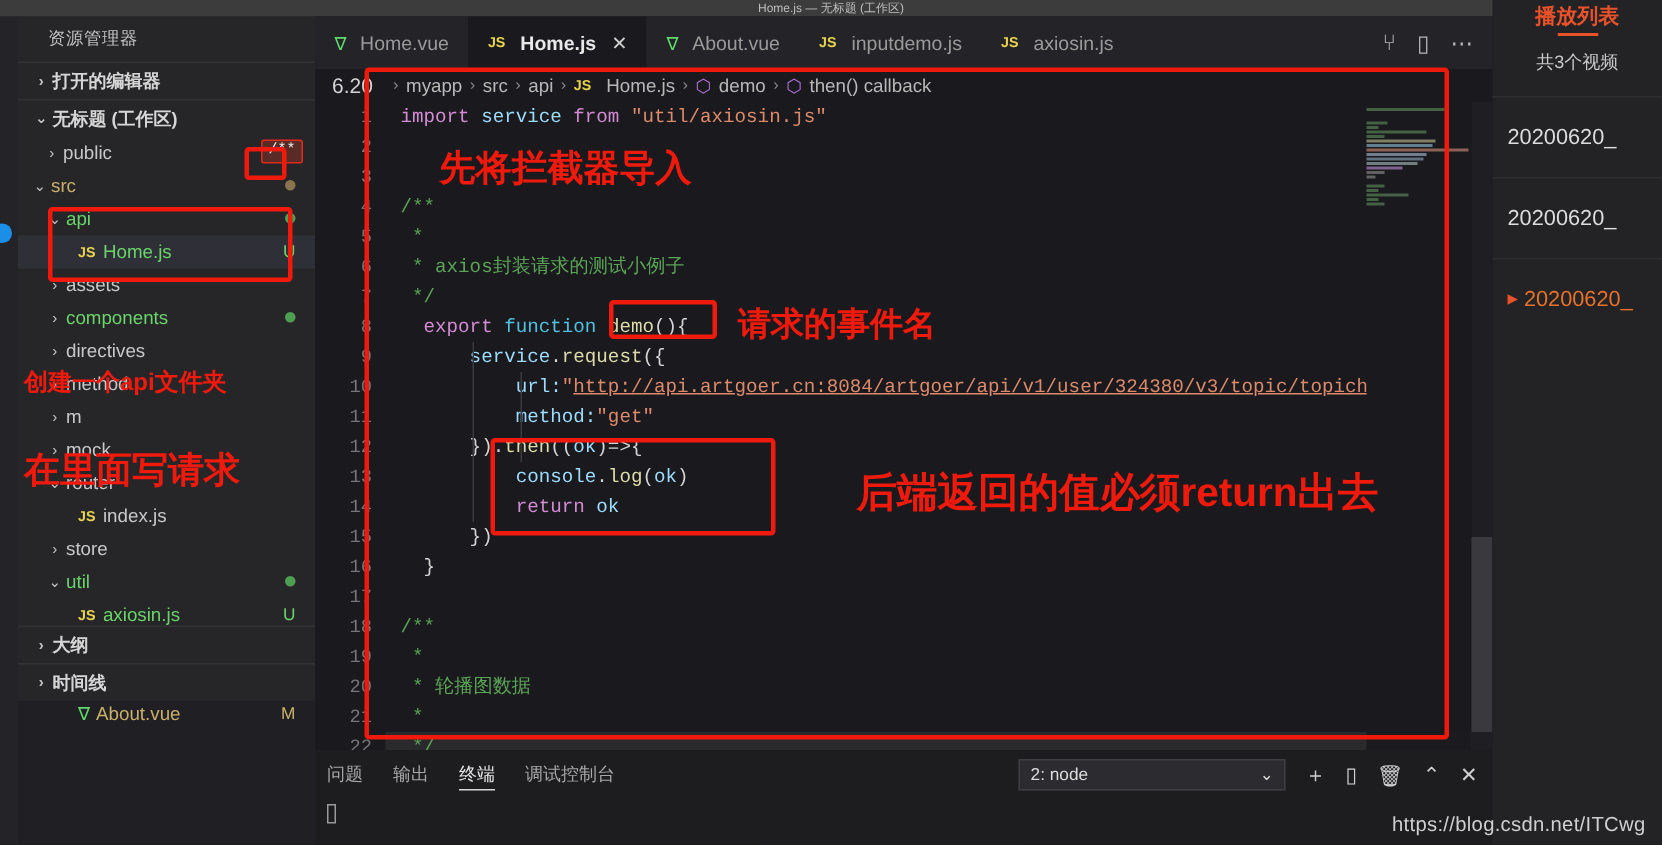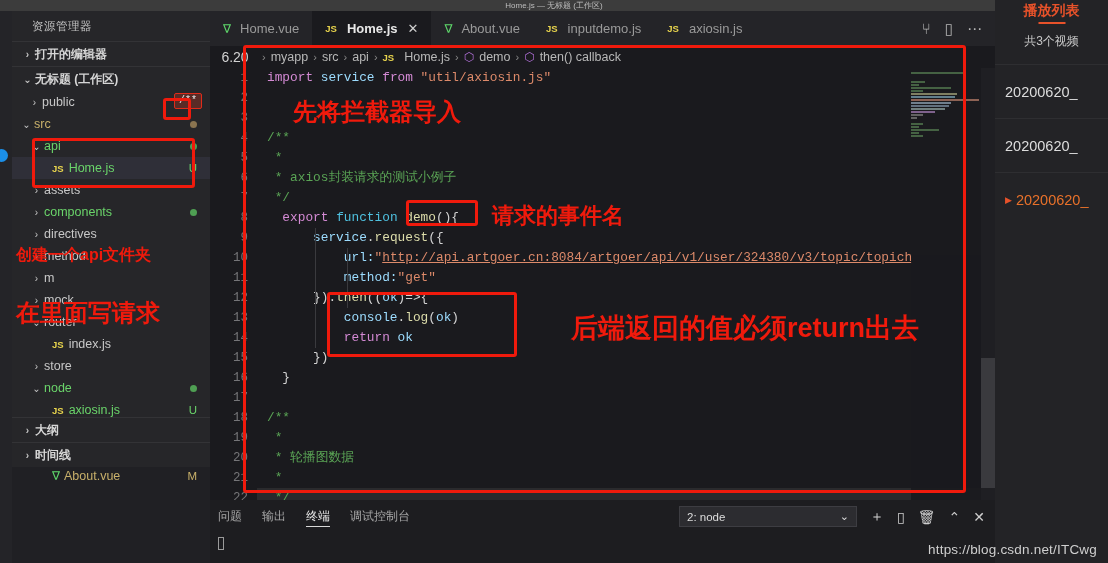--- a/index.html
+++ b/index.html
@@ -258,21 +258,21 @@
           <span class="tw" style="margin-left: 25px;"></span>
           <span class="jsicon">JS</span>
           <span class="lbl" style="color: rgb(200, 200, 200);">index.js</span>
         </div>
         <div class="row">
           <span class="tw" style="margin-left: 17px;">›</span>
           <span class="lbl" style="color: rgb(200, 200, 200);">store</span>
         </div>
         <div class="row">
           <span class="tw" style="margin-left: 17px;">⌄</span>
-          <span class="lbl" style="color: rgb(106, 212, 106);">node</span>
+          <span class="lbl" style="color: rgb(106, 212, 106);">util</span>
           <span class="badge"><span class="dot" style="background:#4f9f53"></span></span>
         </div>
         <div class="row">
           <span class="tw" style="margin-left: 25px;"></span>
           <span class="jsicon">JS</span>
           <span class="lbl" style="color: rgb(106, 212, 106);">axiosin.js</span>
           <span class="badge" style="color: rgb(106, 212, 106);">U</span>
         </div>
         <div class="row">
           <span class="tw" style="margin-left: 25px;"></span>

